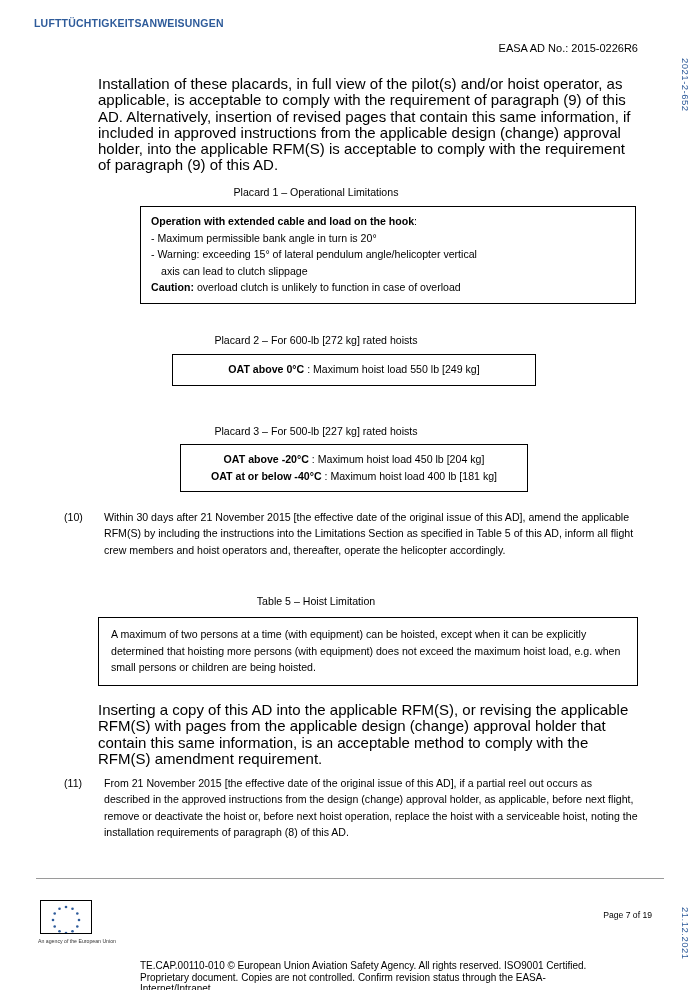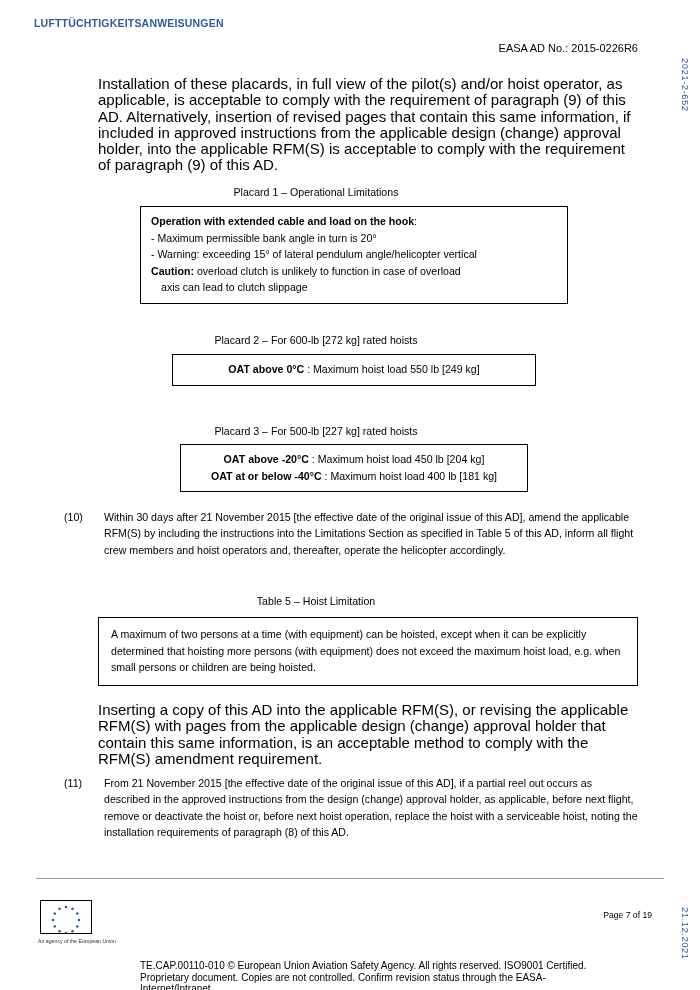--- a/index.html
+++ b/index.html
@@ -82,21 +82,21 @@
     font-size: 10.6px;
     line-height: 16.5px;
     padding: 6px 10px 7px 10px;
   }
   .box .line { white-space: nowrap; }
   .bold { font-weight: bold; }
 
   .placard1-box {
     top: 206px;
     left: 140px;
-    width: 428px;
+    width: 496px;
   }
   .placard1-box .line { white-space: normal; }
   .placard1-box .indent {
     padding-left: 8px;
     text-indent: -8px;
   }
   .placard1-box .cont {
     padding-left: 10px;
   }
 
@@ -196,22 +196,22 @@
   <div class="side-code top">2021-2-652</div>
   <div class="side-code bottom">21.12.2021</div>
 
   <div class="body-block para-intro">Installation of these placards, in full view of the pilot(s) and/or hoist operator, as applicable, is acceptable to comply with the requirement of paragraph (9) of this AD. Alternatively, insertion of revised pages that contain this same information, if included in approved instructions from the applicable design (change) approval holder, into the applicable RFM(S) is acceptable to comply with the requirement of paragraph (9) of this AD.</div>
 
   <div class="center-label" style="top:186px;">Placard 1 – Operational Limitations</div>
   <div class="box placard1-box">
     <div class="line"><span class="bold">Operation with extended cable and load on the hook</span><span>:</span></div>
     <div class="line indent">- Maximum permissible bank angle in turn is 20°</div>
     <div class="line indent">- Warning: exceeding 15° of lateral pendulum angle/helicopter vertical</div>
+    <div class="line cont">axis can lead to clutch slippage</div>
     <div class="line"><span class="bold">Caution:</span><span> overload clutch is unlikely to function in case of overload</span></div>
-    <div class="line cont">axis can lead to clutch slippage</div>
   </div>
 
   <div class="center-label" style="top:334px;">Placard 2 – For 600-lb [272 kg] rated hoists</div>
   <div class="box placard2-box">
     <div class="line"><span class="bold">OAT above 0°C</span><span> : Maximum hoist load 550 lb [249 kg]</span></div>
   </div>
 
   <div class="center-label" style="top:425px;">Placard 3 – For 500-lb [227 kg] rated hoists</div>
   <div class="box placard3-box">
     <div class="line"><span class="bold">OAT above -20°C</span><span> : Maximum hoist load 450 lb [204 kg]</span></div>

